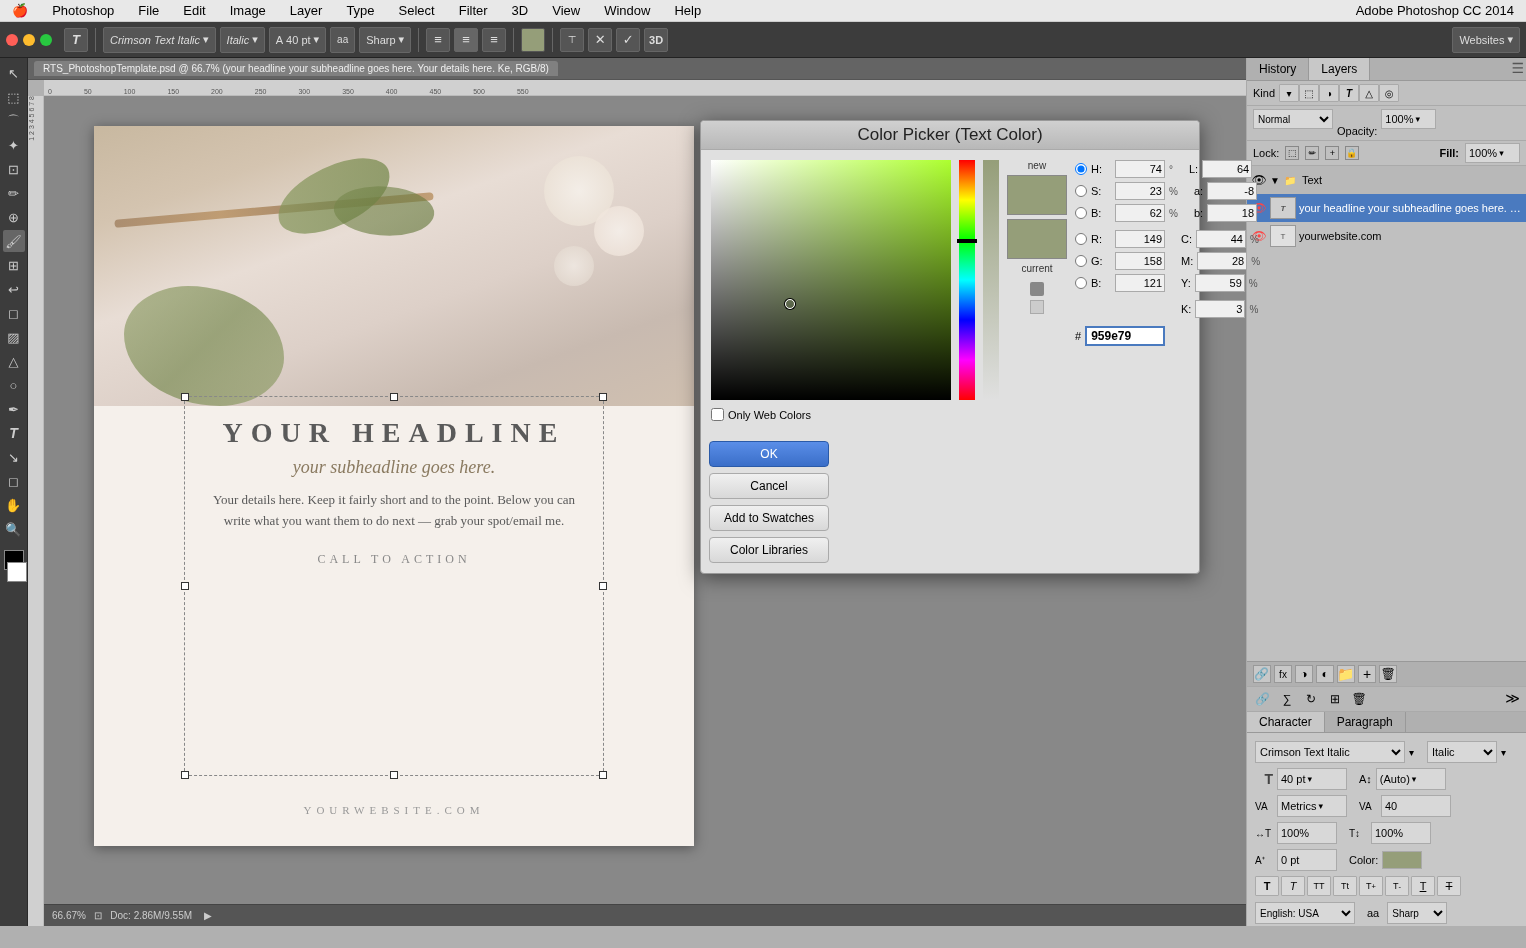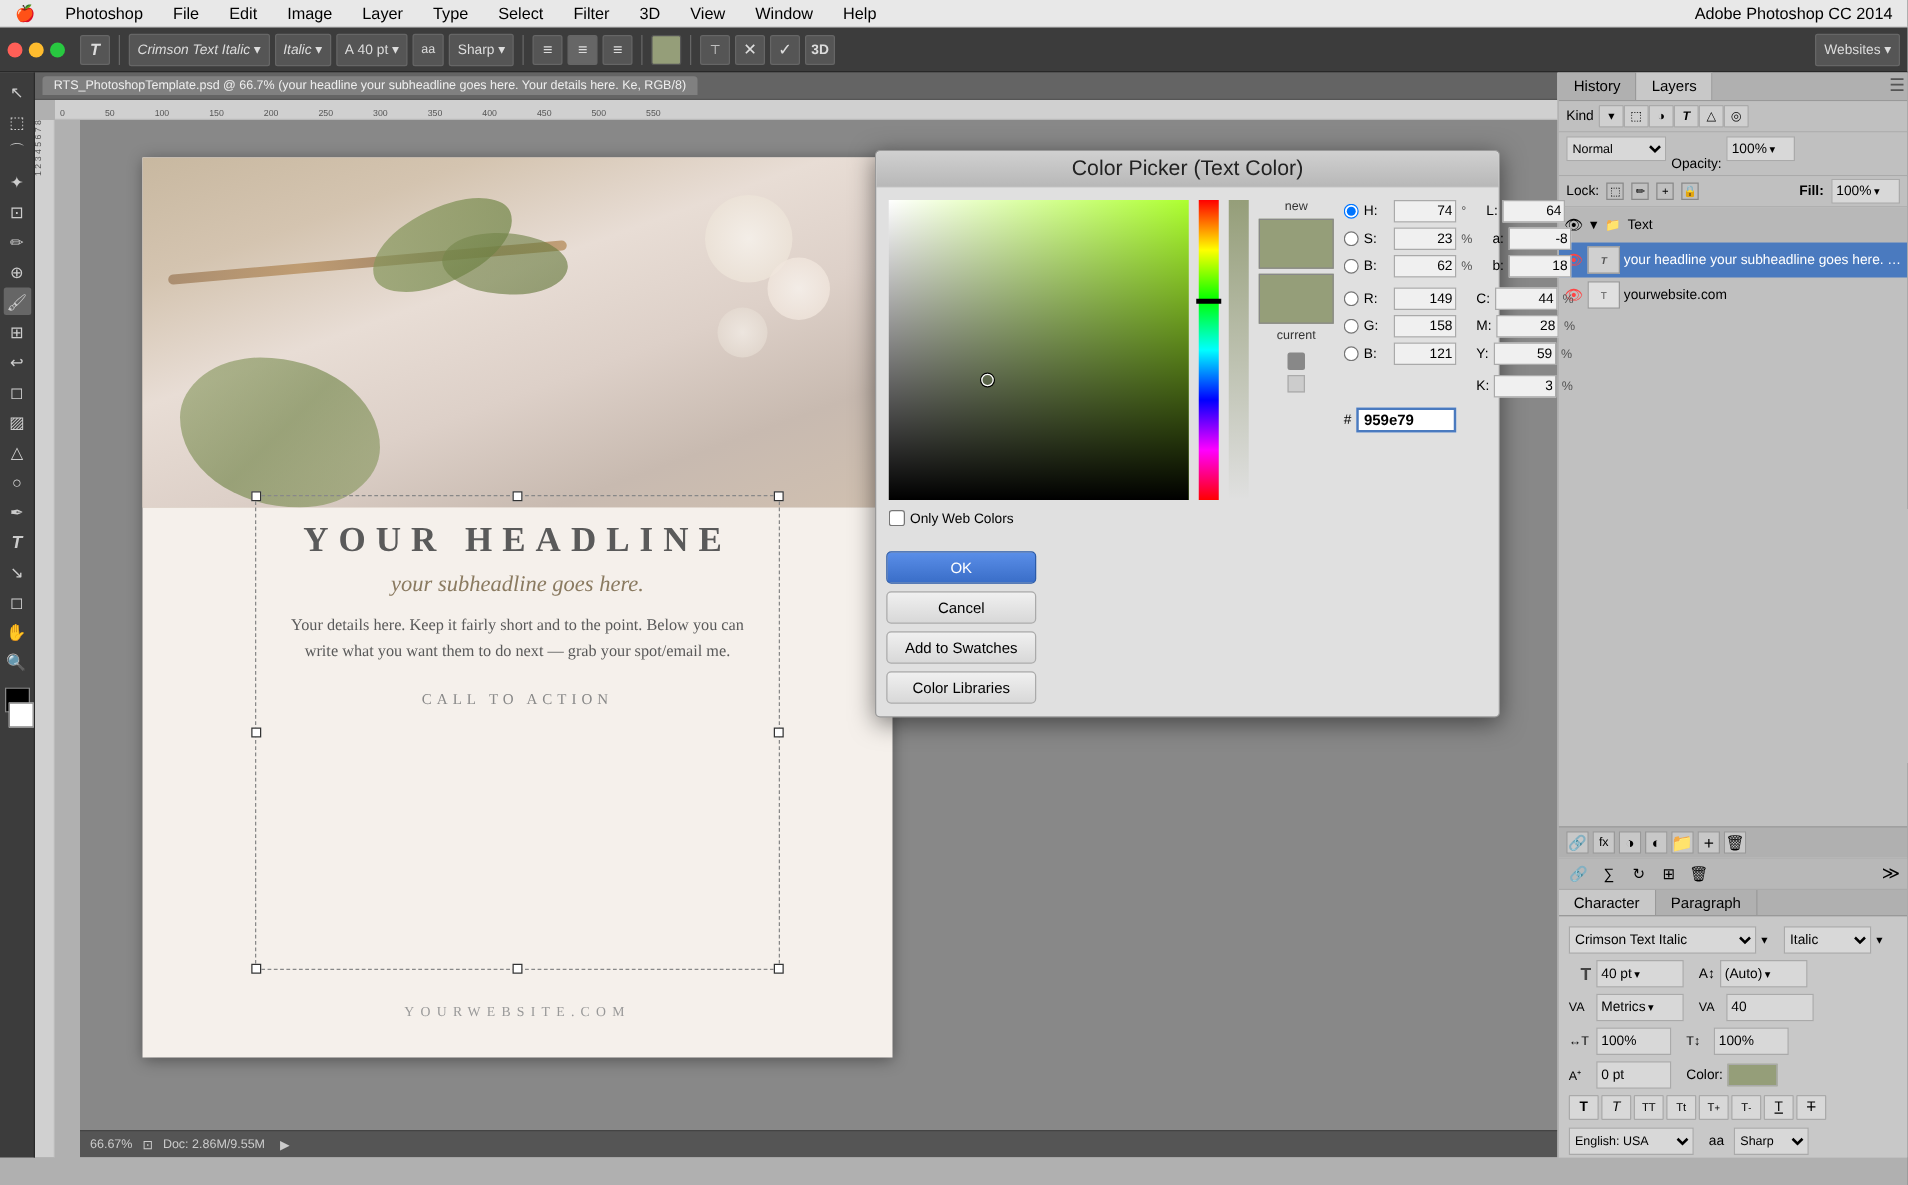--- a/index.html
+++ b/index.html
@@ -318,21 +318,21 @@
           <span style="font-size:7px;color:#555;margin-right:32px;">300</span>
           <span style="font-size:7px;color:#555;margin-right:32px;">350</span>
           <span style="font-size:7px;color:#555;margin-right:32px;">400</span>
           <span style="font-size:7px;color:#555;margin-right:32px;">450</span>
           <span style="font-size:7px;color:#555;margin-right:32px;">500</span>
           <span style="font-size:7px;color:#555;">550</span>
         </div>
       </div>
     </div>
 
-    <div style="display:flex;flex:1;overflow:hidden;gap:20px;">
+    <div style="display:flex;flex:1;overflow:hidden;">
 
       <div style="width:16px;background:#d0d0d0;border-right:1px solid #bbb;overflow:hidden;display:flex;flex-direction:column;">
         <span style="font-size:7px;color:#555;writing-mode:vertical-rl;transform:rotate(180deg);padding-top:4px;">1 2 3 4 5 6 7 8</span>
       </div>
 
       <div id="canvas-area" style="position:relative;overflow:hidden;">
 
         <div id="design-canvas">
 
           <div id="canvas-image-bg">

